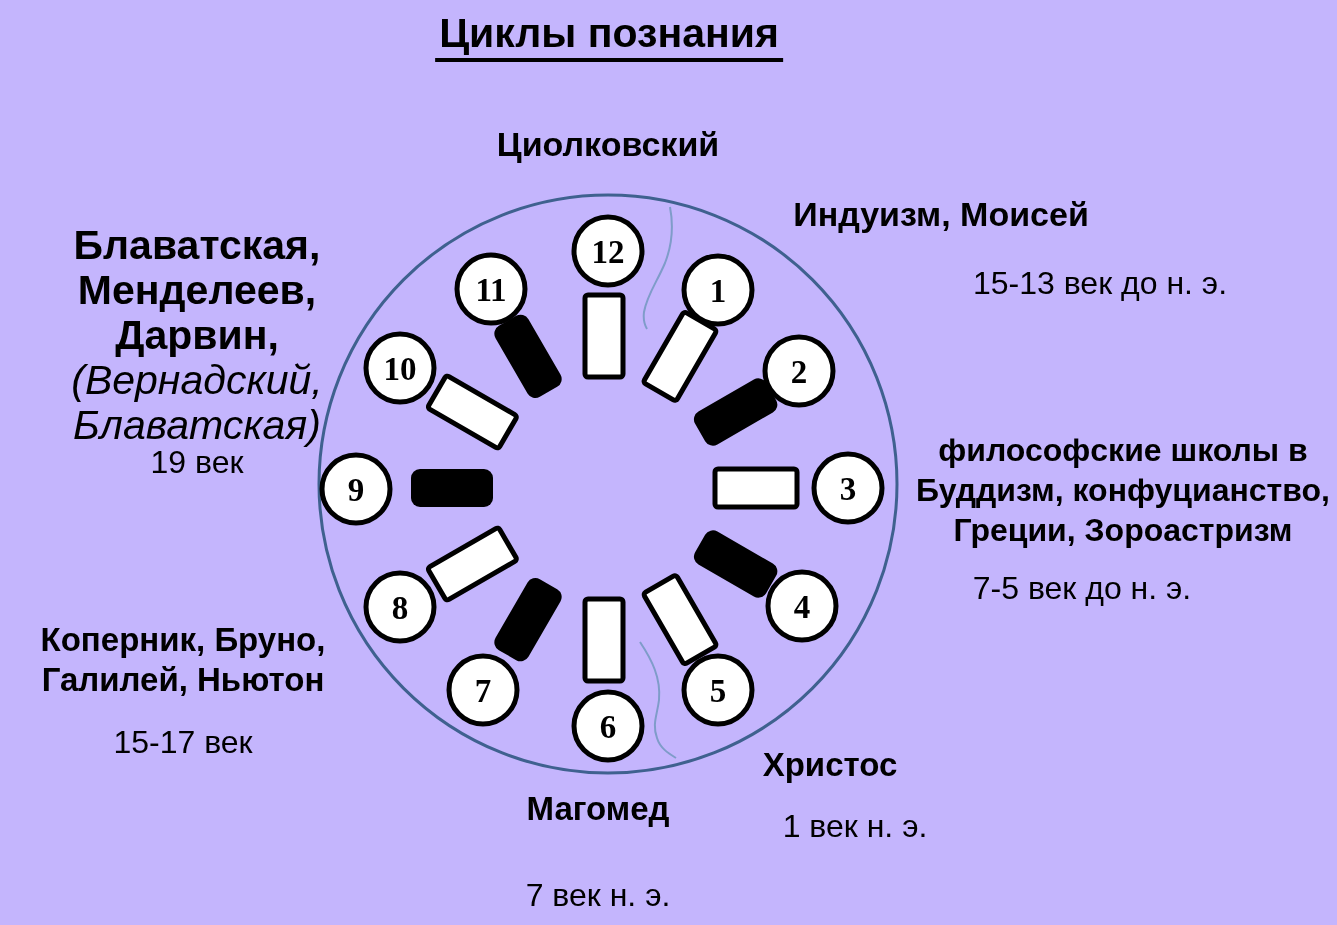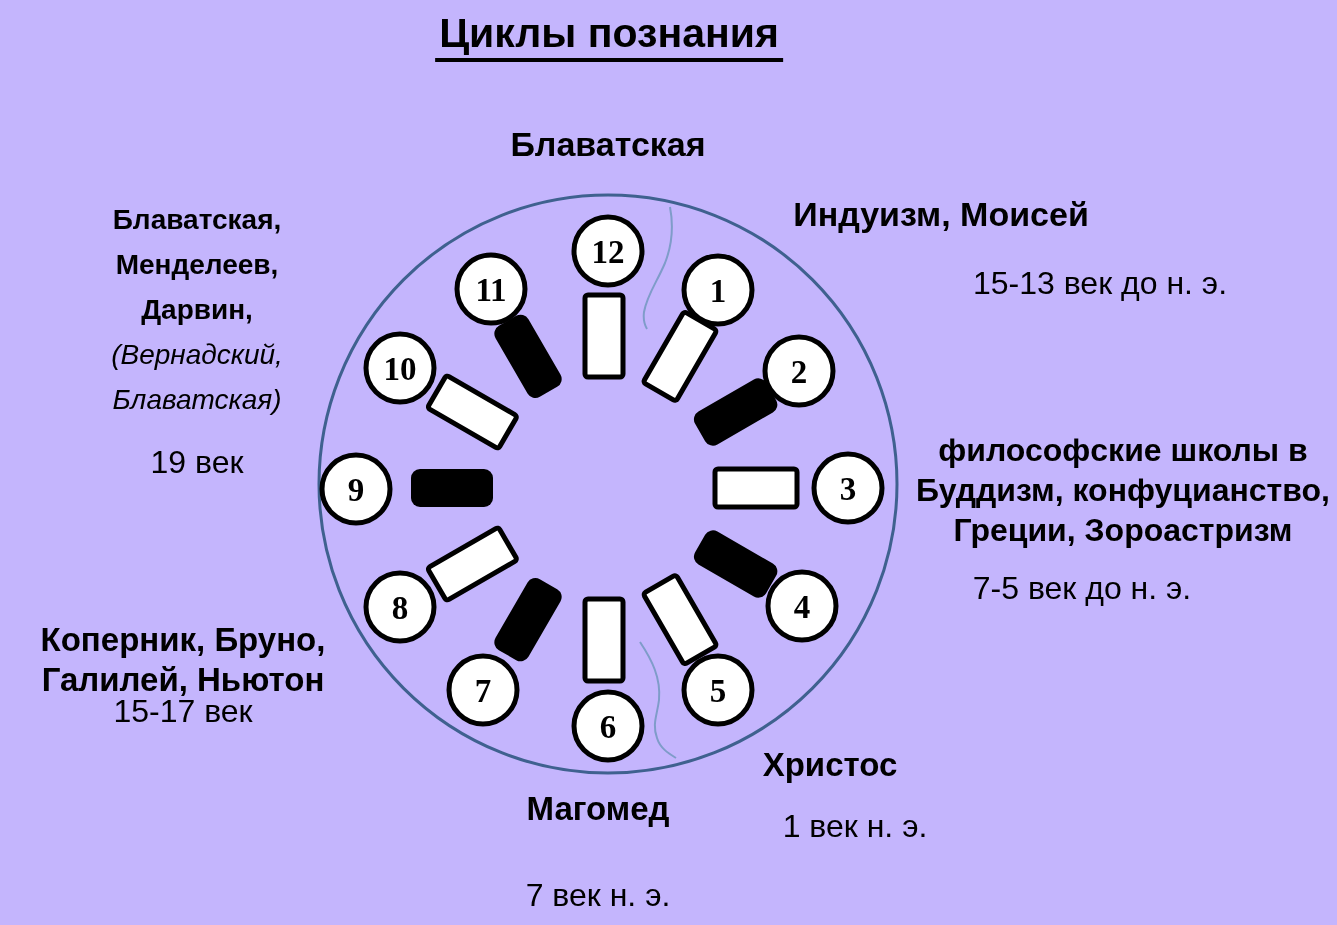--- a/index.html
+++ b/index.html
@@ -79,21 +79,21 @@
         <text x="400" y="618.5" text-anchor="middle" class="hour-num" fill="#000000">8</text>
         <circle cx="356" cy="489" r="34" fill="#FFFFFF" stroke="#000000" stroke-width="5"></circle>
         <text x="356" y="500.5" text-anchor="middle" class="hour-num" fill="#000000">9</text>
         <circle cx="400" cy="368" r="34" fill="#FFFFFF" stroke="#000000" stroke-width="5"></circle>
         <text x="400" y="379.5" text-anchor="middle" class="hour-num" fill="#000000">10</text>
         <circle cx="491" cy="289" r="34" fill="#FFFFFF" stroke="#000000" stroke-width="5"></circle>
         <text x="491" y="300.5" text-anchor="middle" class="hour-num" fill="#000000">11</text>
       </g>
   </svg>
 
-  <div class="label t-name" style="left:608px; top:123px; font-size:34px;">Блаватская</div>
+  <div class="label t-name" style="left:608px; top:123px; font-size:34px;">Циолковский</div>
 
   <div class="label t-name" style="left:941px; top:193px; font-size:34px;">Индуизм, Моисей</div>
   <div class="label t-era" style="left:1100px; top:263px;">15-13 век до н. э.</div>
 
   <div class="label t-name block-lines-sm" style="left:1123px; top:430px; font-size:32px;">
     <div>философские школы в</div>
     <div>Буддизм, конфуцианство,</div>
     <div>Греции, Зороастризм</div>
   </div>
   <div class="label t-era" style="left:1082px; top:568px;">7-5 век до н. э.</div>
@@ -101,23 +101,23 @@
   <div class="label t-name" style="left:830px; top:744px;">Христос</div>
   <div class="label t-era" style="left:855px; top:806px;">1 век н. э.</div>
 
   <div class="label t-name" style="left:598px; top:788px;">Магомед</div>
   <div class="label t-era" style="left:598px; top:875px;">7 век н. э.</div>
 
   <div class="label t-name block-lines-sm" style="left:183px; top:620px;">
     <div>Коперник, Бруно,</div>
     <div>Галилей, Ньютон</div>
   </div>
-  <div class="label t-era" style="left:183px; top:691px;">15-17 век</div>
+  <div class="label t-era" style="left:183px; top:722px;">15-17 век</div>
 
-  <div class="label t-name block-lines" style="left:197px; top:197px; font-size:28px;">
+  <div class="label t-name block-lines" style="left:197px; top:223px; font-size:41px;">
     <div>Блаватская,</div>
     <div>Менделеев,</div>
     <div>Дарвин,</div>
     <div class="italic" style="font-weight:normal;">(Вернадский,</div>
     <div class="italic" style="font-weight:normal;">Блаватская)</div>
   </div>
   <div class="label t-era" style="left:197px; top:442px;">19 век</div>
 
 </div>
 

